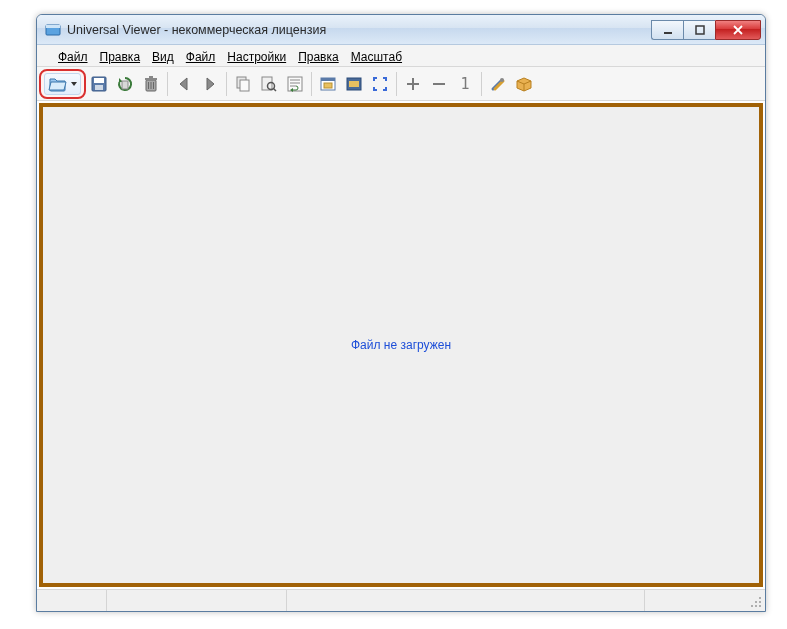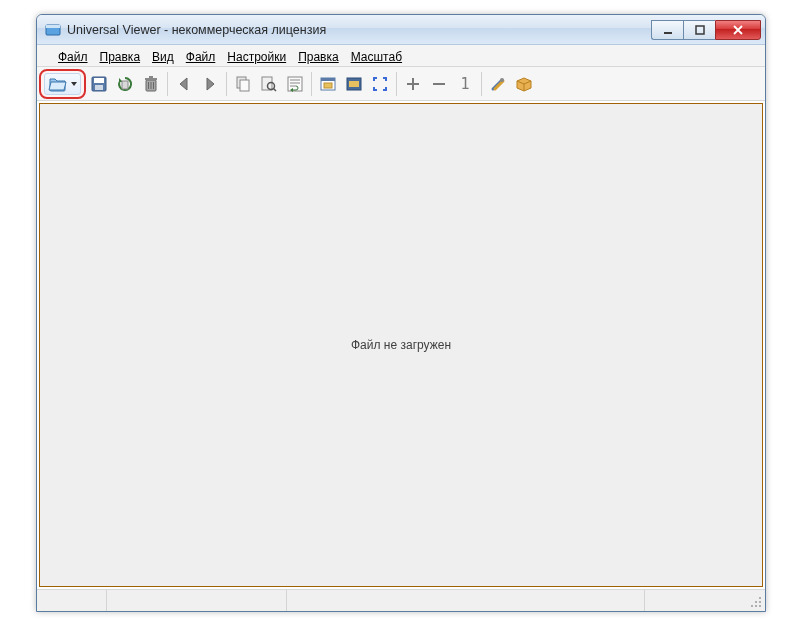--- a/index.html
+++ b/index.html
@@ -119,26 +119,26 @@
   .sep {
     width: 1px; height: 24px;
     background: #d0d0d0;
     margin: 0 3px;
   }
   .toolbar svg { display: block; }
   
   .content {
     flex: 1;
     background: #efefef;
-    border: 1px solid #a16207;
+    border: 4px solid #a16207;
     margin: 2px;
     display: flex;
     align-items: center;
     justify-content: center;
-    color: #404040;
+    color: #1d4ed8;
     font-size: 12px;
   }
   
   .statusbar {
     height: 22px;
     background: #f0f0f0;
     border-top: 1px solid #d8d8d8;
     display: flex;
   }
   .status-cell {

